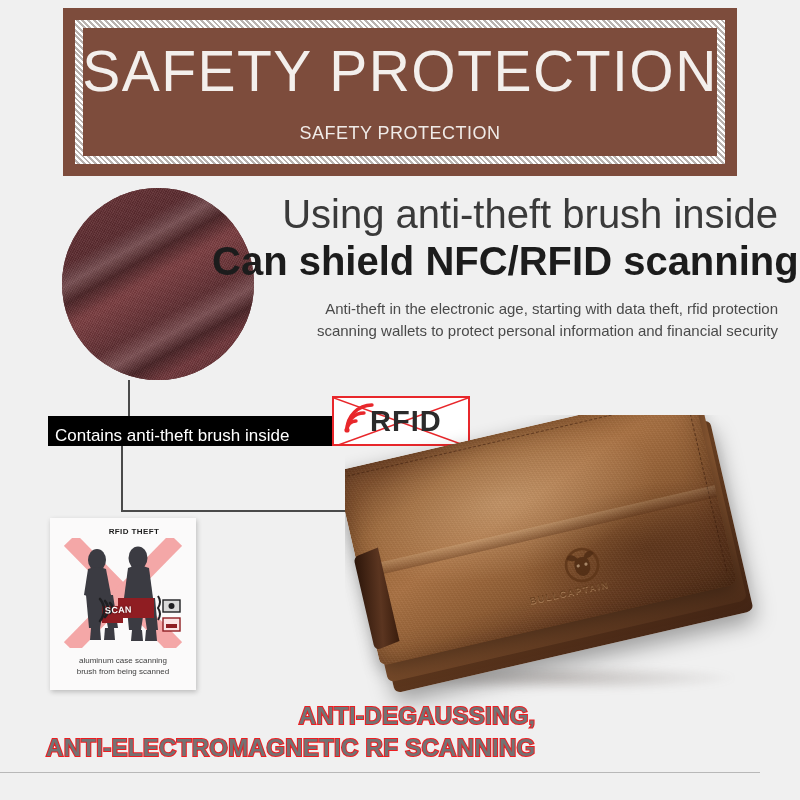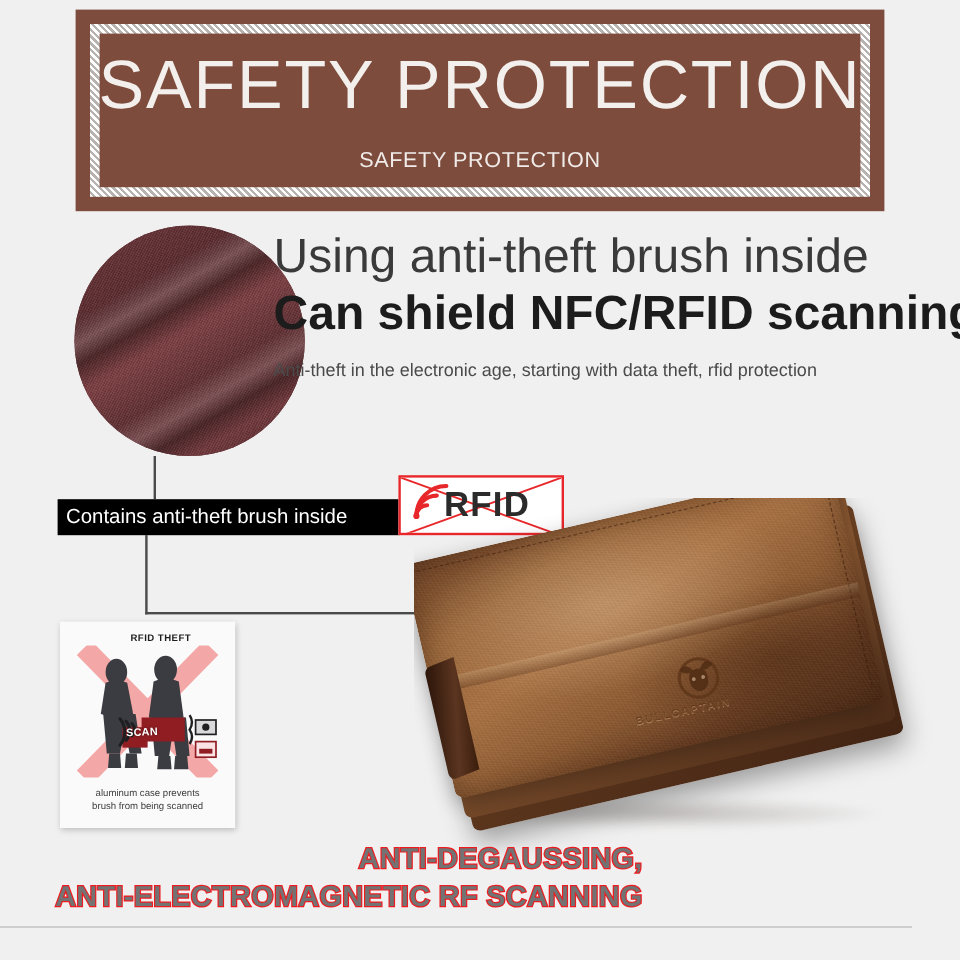--- a/index.html
+++ b/index.html
@@ -77,21 +77,21 @@
   .lead-h2{left:121px;top:510px;width:412px;height:2px;}
   .red-dot{
     position:absolute;left:527px;top:505px;width:13px;height:13px;
     border-radius:50%;background:#f50000;
   }
 
   
   .black-label{
     position:absolute;left:48px;top:416px;width:285px;height:30px;
     background:#000000;
-    display:flex;align-items:center;
+    display:flex;align-items:flex-end;
     box-sizing:border-box;padding-left:7px;
   }
   .black-label span{
     color:#ffffff;font-size:17px;font-weight:400;white-space:nowrap;
   }
 
   
   .rfid-box{
     position:absolute;left:332px;top:396px;width:138px;height:50px;
     border:2px solid #e8272b;
@@ -105,21 +105,22 @@
     position:absolute;left:7px;top:5px;width:40px;height:30px;
   }
   .rfid-text{
     position:absolute;left:36px;top:9px;
     font-size:29px;font-weight:700;color:#2b2b2b;
     letter-spacing:1px;line-height:1;
   }
 
   
   .head-wrap{
-    position:absolute;left:228px;top:192px;width:566px;
+    position:absolute;left:212px;top:192px;width:566px;
+    text-align:right;
   }
   .head-1{
     font-size:40px;font-weight:300;color:#3a3a3a;line-height:1.12;
     white-space:nowrap;margin:0;
   }
   .head-2{
     font-size:40px;font-weight:700;color:#1c1c1c;line-height:1.12;
     white-space:nowrap;margin:2px 0 0 0;
   }
   .body-text{
@@ -261,20 +262,21 @@
   <div class="fabric-circle">
     <div class="fabric-weave"></div>
     <div class="fabric-fold"></div>
   </div>
 
   <div class="head-wrap">
     <div class="head-1">Using anti-theft brush inside</div>
     <div class="head-2">Can shield NFC/RFID scanning</div>
     <div class="body-text">
       <div>Anti-theft in the electronic age, starting with data theft, rfid protection</div>
+      <div>scanning wallets to protect personal information and financial   security</div>
     </div>
   </div>
 
   <div class="lead lead-v1"></div>
   <div class="lead lead-v2"></div>
   <div class="lead lead-h2"></div>
   <div class="red-dot"></div>
 
   <div class="black-label">
     <span>Contains anti-theft brush inside</span>
@@ -343,21 +345,21 @@
       <g>
         <rect x="99" y="80" width="17" height="13" fill="#fbe3e4" stroke="#8f1d22" stroke-width="1.4"></rect>
         <rect x="102" y="86" width="11" height="4" fill="#8f1d22"></rect>
       </g>
     </svg>
 
     <div class="tc-scan">SCAN</div>
     <div class="tc-id">ID</div>
 
     <div class="tc-caption">
-      <div>aluminum case prevents</div>
+      <div>aluminum case scanning</div>
       <div>brush from being scanned</div>
     </div>
   </div>
 
   <div class="wallet-stage">
     <div class="w-shadow"></div>
     <div class="wallet">
       <div class="w-back"></div>
       <div class="w-mid"></div>
       <div class="w-front">

